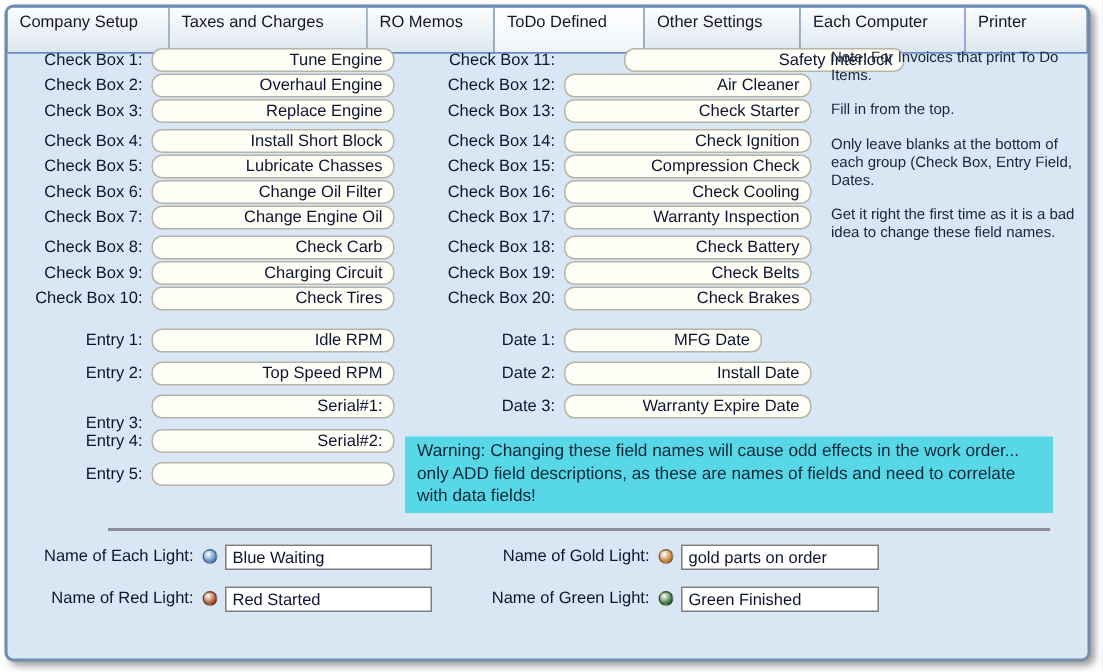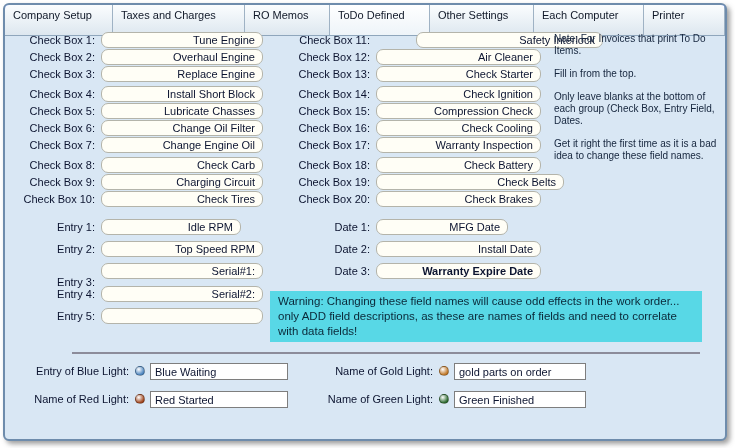--- a/index.html
+++ b/index.html
@@ -144,39 +144,39 @@
       <div class="frow">
         <span class="flabel" style="width: 92px;">Check Box 17:</span>
         <span class="ffield" style="width: 165px;">Warranty Inspection</span>
       </div>
       <div class="frow gap">
         <span class="flabel" style="width: 92px;">Check Box 18:</span>
         <span class="ffield" style="width: 165px;">Check Battery</span>
       </div>
       <div class="frow">
         <span class="flabel" style="width: 92px;">Check Box 19:</span>
-        <span class="ffield" style="width: 188px;">Check Belts</span>
+        <span class="ffield" style="width: 165px;">Check Belts</span>
       </div>
       <div class="frow">
         <span class="flabel" style="width: 92px;">Check Box 20:</span>
         <span class="ffield" style="width: 165px;">Check Brakes</span>
       </div>
     </div>
 
   <div class="note" id="note" style="left:549px;top:28px;width:173px;">
       <p>Note: For Invoices that print To Do Items.</p>
       <p>Fill in from the top.</p>
       <p>Only leave blanks at the bottom of each group (Check Box, Entry Field, Dates.</p>
       <p>Get it right the first time as it is a bad idea to change these field names.</p>
     </div>
 
   <div class="col col-loose" id="entries" style="left:4px;top:214px;">
       <div class="frow">
         <span class="flabel" style="width: 92px;">Entry 1:</span>
-        <span class="ffield" style="width: 140px;">Idle RPM</span>
+        <span class="ffield" style="width: 162px;">Idle RPM</span>
       </div>
       <div class="frow">
         <span class="flabel" style="width: 92px;">Entry 2:</span>
         <span class="ffield" style="width: 162px;">Top Speed RPM</span>
       </div>
       <div class="frow">
         <span class="flabel" style="width: 92px; margin-top: 21px;">Entry 3:</span>
         <span class="ffield" style="width: 162px;">Serial#1:</span>
       </div>
       <div class="frow gap">
@@ -193,31 +193,31 @@
       <div class="frow">
         <span class="flabel" style="width: 92px;">Date 1:</span>
         <span class="ffield" style="width: 132px;">MFG Date</span>
       </div>
       <div class="frow">
         <span class="flabel" style="width: 92px;">Date 2:</span>
         <span class="ffield" style="width: 165px;">Install Date</span>
       </div>
       <div class="frow">
         <span class="flabel" style="width: 92px;">Date 3:</span>
-        <span class="ffield" style="width: 165px; font-weight: bold;">Warranty Expire Date</span>
+        <span class="ffield" style="width: 165px;">Warranty Expire Date</span>
       </div>
     </div>
 
   <div class="warning" style="left:265px;top:286px;width:432px;">Warning: Changing these field names will cause odd effects in the work order... only ADD field descriptions, as these are names of fields and need to correlate with data fields!</div>
 
   <div class="divider" style="left:67px;top:347px;width:628px;"></div>
 
   <div id="lights">
       <div class="light-group" style="left: 4px; top: 357px;">
-        <span class="llabel" style="width: 124px;">Entry of Blue Light:</span>
+        <span class="llabel" style="width: 124px;">Name of Each Light:</span>
         <span class="ldot" style="background: radial-gradient(circle at 35% 30%, rgb(255, 255, 255) 0%, rgb(77, 134, 192) 70%);"></span>
         <span class="lfield" style="width: 138px;">Blue Waiting</span>
       </div>
       <div class="light-group" style="left: 308px; top: 357px;">
         <span class="llabel" style="width: 124px;">Name of Gold Light:</span>
         <span class="ldot" style="background: radial-gradient(circle at 35% 30%, rgb(255, 255, 255) 0%, rgb(192, 120, 40) 70%);"></span>
         <span class="lfield" style="width: 132px;">gold parts on order</span>
       </div>
       <div class="light-group" style="left: 4px; top: 385px;">
         <span class="llabel" style="width: 124px;">Name of Red Light:</span>

